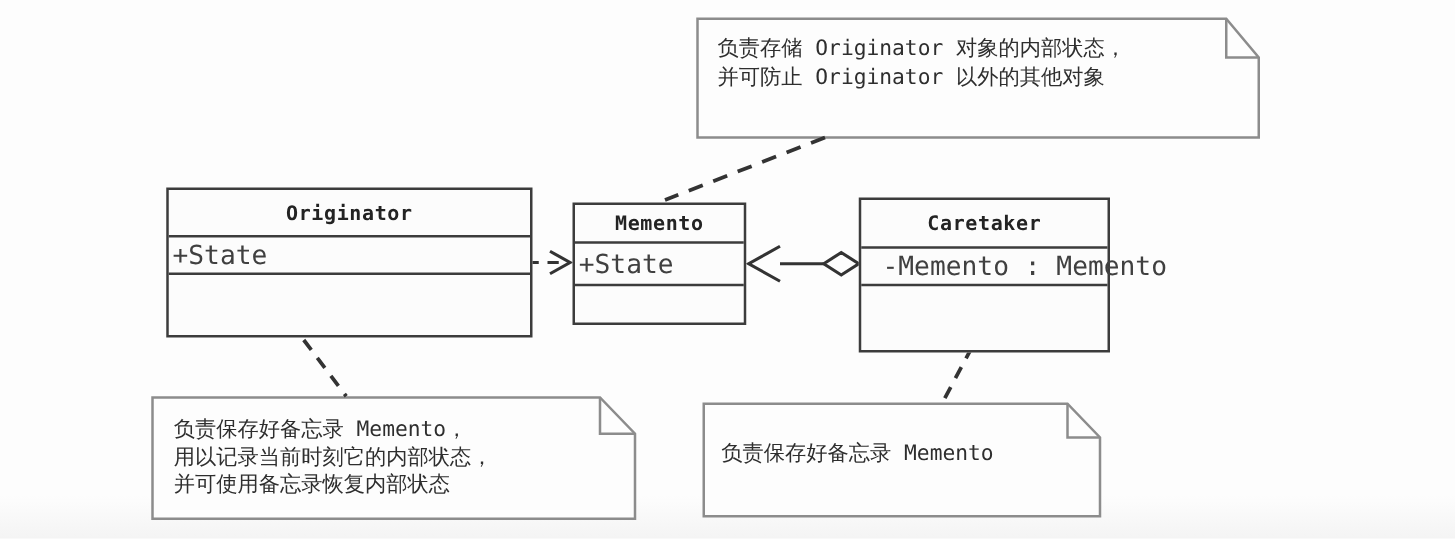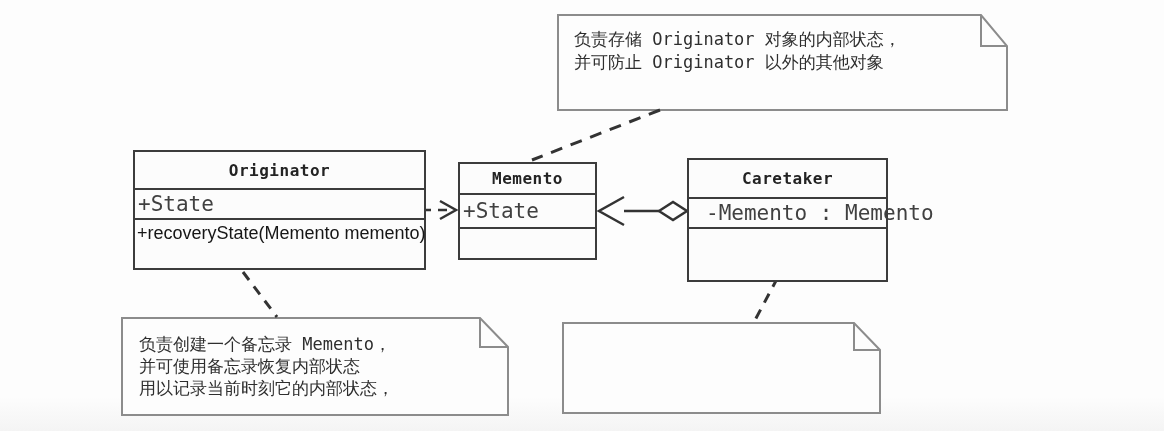--- a/index.html
+++ b/index.html
@@ -83,21 +83,20 @@
      Memento (solid, open arrow + open diamond) --&gt;
     <line x1="624" y1="211" x2="659" y2="211" stroke="#333333" stroke-width="2.5"></line>
     <path d="M624 197 L599 211 L624 225" fill="none" stroke="#333333" stroke-width="2.5"></path>
     <path d="M659 211 L673 202 L687 211 L673 220 Z" fill="#fdfdfd" stroke="#333333" stroke-width="2.5"></path>
   </svg>
 
   <div class="uml-class" style="left:96px; top:150px; width:293px; height:120px;margin-left:37px;">
     <div class="uml-title" style="height:36px;">Originator</div>
     <div class="uml-member uml-attrs" style="height:28px;">+State</div>
     <div class="uml-ops">
-      <div class="op-sans">+recoveryState(Memento memento)</div>
     </div>
   </div>
 
   <div class="uml-class" style="left:458px; top:162px; width:139px; height:98px;">
     <div class="uml-title" style="height:29px;text-align:center;">Memento</div>
     <div class="uml-member uml-attrs" style="height:32px;">+State</div>
     <div class="uml-ops"></div>
   </div>
 
   <div class="uml-class" style="left:687px; top:158px; width:201px; height:124px;">
@@ -105,19 +104,22 @@
     <div class="uml-member uml-attrs" style="height:28px;padding-left:17px;">-Memento : Memento</div>
     <div class="uml-ops"></div>
   </div>
 
   <div class="note-text" style="left:574px; top:28px;">
     <div>负责存储 Originator 对象的内部状态，</div>
     <div>并可防止 Originator 以外的其他对象</div>
   </div>
 
   <div class="note-text" style="left:139px; top:333px; line-height:22px;">
-    <div>负责创建一个备忘录 Memento，</div>
+    <div>负责保存好备忘录 Memento，</div>
+    <div>用以记录当前时刻它的内部状态，</div>
     <div>并可使用备忘录恢复内部状态</div>
-    <div>用以记录当前时刻它的内部状态，</div>
   </div>
 
+  <div class="note-text" style="left:577px; top:352px;">
+    <div>负责保存好备忘录 Memento</div>
+  </div>
 
 </div>
 
 </body></html>

